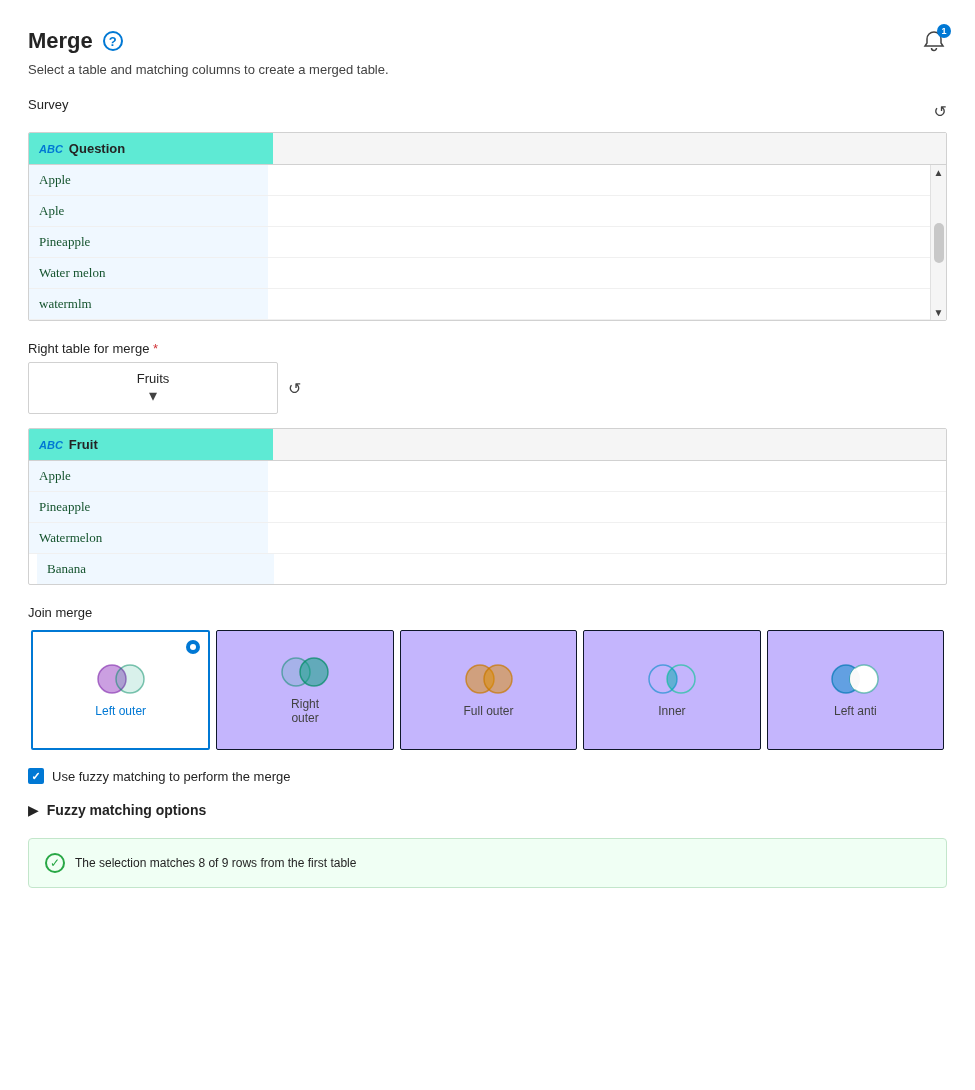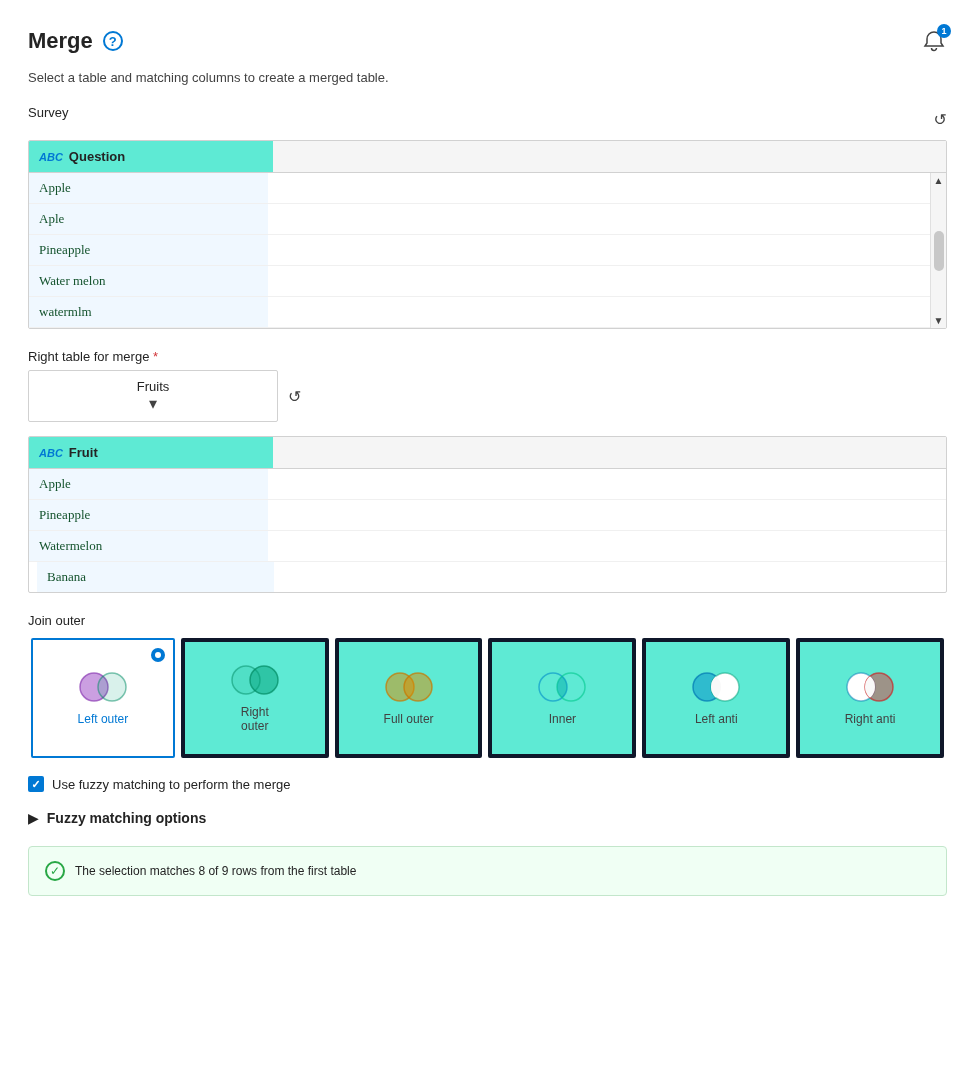--- a/index.html
+++ b/index.html
@@ -17,21 +17,21 @@
       background: #fff;
       padding: 28px 28px 24px 28px;
       display: flex;
       flex-direction: column;
       gap: 0;
     }
     .header {
       display: flex;
       align-items: center;
       justify-content: space-between;
-      margin-bottom: 16px;
+      margin-bottom: 8px;
     }
     .header-left {
       display: flex;
       align-items: center;
       gap: 10px;
     }
     .title {
       font-size: 22px;
       font-weight: 600;
     }
@@ -204,22 +204,22 @@
       font-size: 13px;
       font-weight: 500;
       margin-bottom: 10px;
     }
     .join-options {
       display: flex;
       gap: 0;
     }
     .join-option {
       flex: 1;
-      border: 4px solid #0f172a;
-      background: #5eead4;
+      border: 1px solid #0f172a;
+      background: #c4b5fd;
       display: flex;
       flex-direction: column;
       align-items: center;
       justify-content: center;
       padding: 14px 8px;
       cursor: pointer;
       position: relative;
       min-height: 120px;
       margin: 0 3px;
       border-radius: 2px;
@@ -443,21 +443,21 @@
         <div class="table-cell" style="flex:3;"></div>
       </div>
       <div class="table-row">
         <div class="table-cell selected">Banana</div>
         <div class="table-cell" style="flex:3;"></div>
       </div>
     </div>
   </div>
 
   <div class="join-kind-section">
-    <div class="join-kind-label">Join outer</div>
+    <div class="join-kind-label">Join merge</div>
     <div class="join-options">
 
       <div class="join-option active">
         <div class="selected-dot"></div>
         <svg width="54" height="34" viewBox="0 0 54 34">
           <circle cx="18" cy="17" r="14" fill="rgba(160,80,200,0.55)" stroke="rgba(140,60,180,0.7)" stroke-width="1.5"></circle>
           <circle cx="36" cy="17" r="14" fill="rgba(0,160,120,0.15)" stroke="rgba(0,140,100,0.5)" stroke-width="1.5"></circle>
         </svg>
         <span class="join-option-label">Left outer</span>
       </div>
@@ -495,31 +495,20 @@
           <circle cx="18" cy="17" r="14" fill="rgba(0,140,200,0.5)" stroke="rgba(0,120,180,0.7)" stroke-width="1.5"></circle>
           <circle cx="36" cy="17" r="14" fill="#fff" stroke="rgba(0,160,120,0.5)" stroke-width="1.5"></circle>
           <clipPath id="cl2">
               <circle cx="36" cy="17" r="14"></circle>
             </clipPath>
           <circle cx="18" cy="17" r="14" fill="#f9f9f9" clip-path="url(#cl2)"></circle>
         </svg>
         <span class="join-option-label">Left anti</span>
       </div>
 
-      <div class="join-option">
-        <svg width="54" height="34" viewBox="0 0 54 34">
-          <circle cx="18" cy="17" r="14" fill="#fff" stroke="rgba(0,120,180,0.5)" stroke-width="1.5"></circle>
-          <circle cx="36" cy="17" r="14" fill="rgba(220,60,60,0.5)" stroke="rgba(200,40,40,0.7)" stroke-width="1.5"></circle>
-          <clipPath id="cl3">
-              <circle cx="18" cy="17" r="14"></circle>
-            </clipPath>
-          <circle cx="36" cy="17" r="14" fill="#f9f9f9" clip-path="url(#cl3)"></circle>
-        </svg>
-        <span class="join-option-label">Right anti</span>
-      </div>
 
     </div>
   </div>
 
   <div class="fuzzy-row">
     <div class="checkbox">
       <span class="checkbox-check">✓</span>
     </div>
     <span class="fuzzy-label">Use fuzzy matching to perform the merge</span>
   </div>

